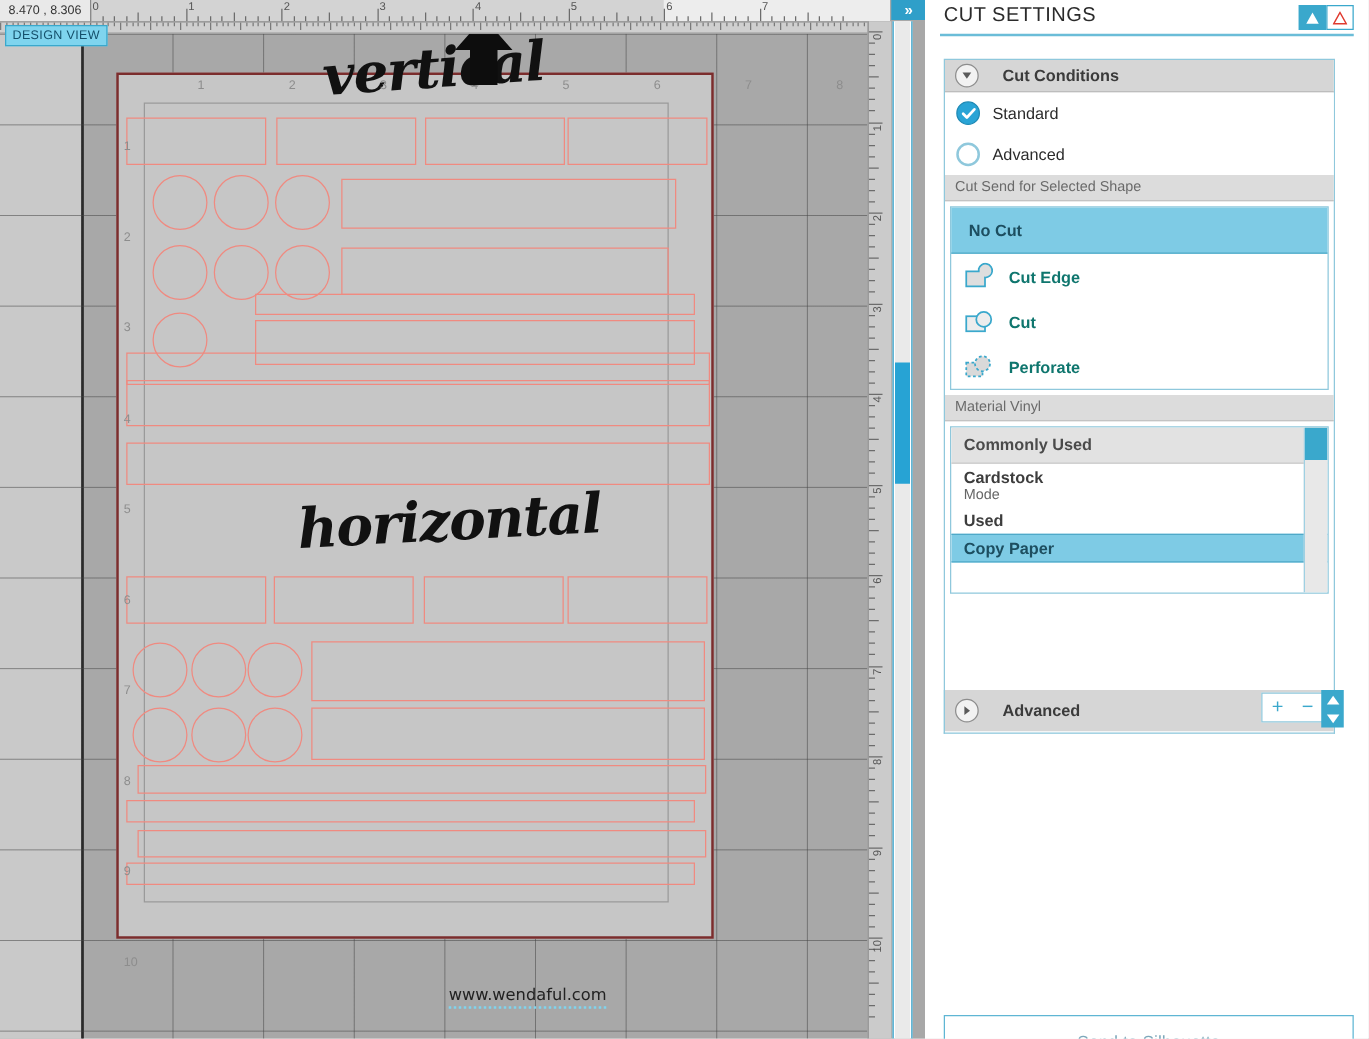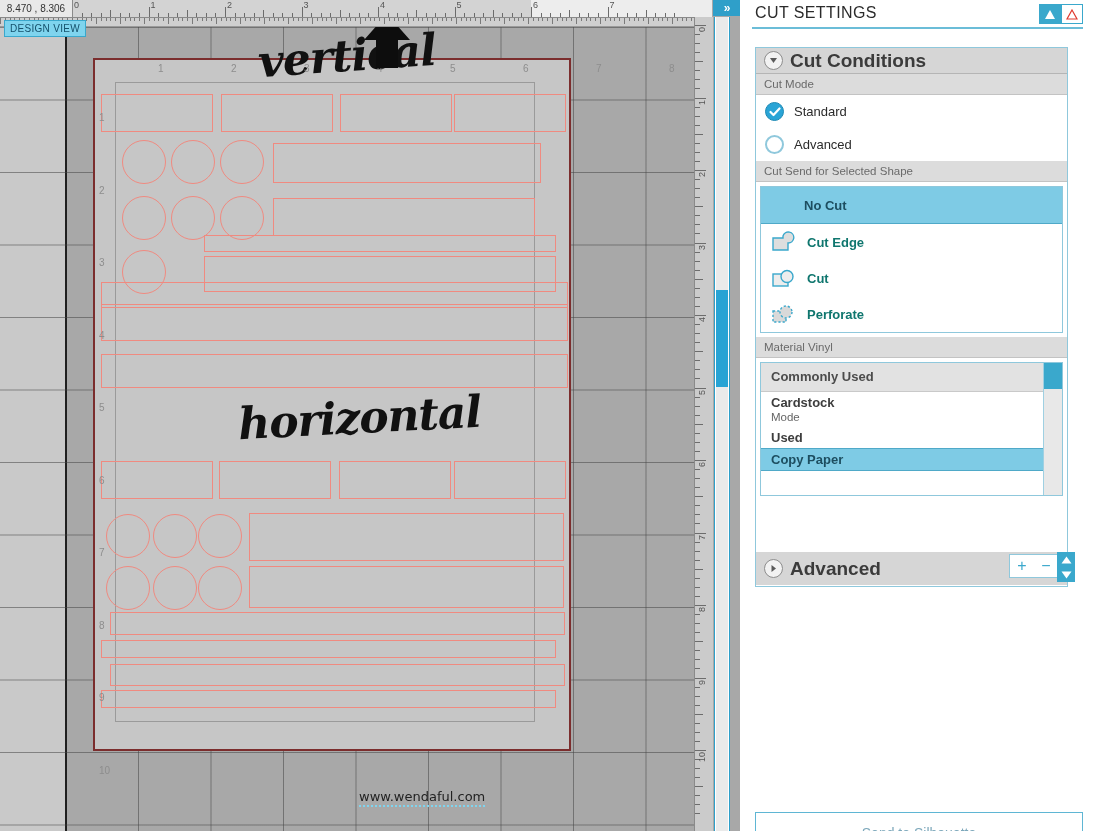--- a/index.html
+++ b/index.html
@@ -100,37 +100,37 @@
     align-items:center;justify-content:center;cursor:pointer;}
   .hdr-btn.on{background:#3aa8cc;}
   .hdr-btn.off{background:#fff;}
 
   .card{position:absolute;left:15px;width:313px;border:1px solid #8fc8dc;box-sizing:border-box;background:#fff;}
 
   .sect-head{height:25px;background:#d6d6d6;border-bottom:1px solid #b5b5b5;display:flex;
     align-items:center;padding-left:8px;gap:7px;cursor:pointer;}
   .sect-head .tw{width:17px;height:17px;border-radius:50%;background:#f2f2f2;border:1px solid #8d8d8d;
     display:flex;align-items:center;justify-content:center;}
-  .sect-head .lbl{font-size:19px;font-weight:bold;color:#3b3b3b;}
+  .sect-head .lbl{font-size:13px;font-weight:bold;color:#3b3b3b;margin-left:12px;}
 
   .subhead{height:20px;background:#dcdcdc;border-bottom:1px solid #c3c3c3;
     font-size:11.5px;color:#6a6a6a;padding-left:8px;line-height:20px;}
 
   .radio-row{height:33px;display:flex;align-items:center;padding-left:9px;gap:10px;cursor:pointer;background:#fff;}
   .radio{width:19px;height:19px;border-radius:50%;box-sizing:border-box;flex:none;
     display:flex;align-items:center;justify-content:center;}
   .radio.sel{background:#29a4d6;border:1px solid #1f8ab5;}
   .radio.unsel{background:#fff;border:2px solid #8fc8dc;}
   .radio-lbl{font-size:13px;color:#2b2b2b;}
 
   .style-list{border:1px solid #8fc8dc;margin:4px;background:#fff;}
   .style-row{height:36px;display:flex;align-items:center;padding-left:10px;gap:10px;cursor:pointer;}
   .style-row.sel{background:#7ecbe5;border-bottom:1px solid #4fa9c8;}
   .style-row .nm{font-size:13px;font-weight:bold;color:#0f766e;}
-  .style-row.sel .nm{color:#1d4e60;margin-left:29px;}
+  .style-row.sel .nm{color:#1d4e60;}
   .sicon{width:26px;height:22px;flex:none;}
 
   .mat-list{border:1px solid #8fc8dc;margin:4px;background:#fff;position:relative;height:132px;overflow:hidden;}
   .mat-group{height:28px;background:#e2e2e2;font-size:13px;font-weight:bold;color:#4b4b4b;
     padding-left:10px;line-height:28px;border-bottom:1px solid #c9c9c9;}
   .mat-item{padding:3px 0 3px 10px;cursor:pointer;}
   .mat-item.sel{background:#7ecbe5;border-top:1px solid #4fa9c8;border-bottom:1px solid #4fa9c8;}
   .mat-item .n{font-size:13px;font-weight:bold;color:#3d3d3d;line-height:15px;}
   .mat-item .s{font-size:11.5px;color:#666;line-height:14px;}
   .mat-item.sel .n{color:#1d4e60;}
@@ -597,21 +597,20 @@
     <div class="card" style="top:47px;height:540px;">
       <div class="sect-head">
         <div class="tw">
           <svg width="9" height="7" viewBox="0 0 9 7">
               <polygon points="1,1 8,1 4.5,6" fill="#5a5a5a"></polygon>
             </svg>
         </div>
         <div class="lbl">Cut Conditions</div>
       </div>
 
-      <div class="subhead">Cut Mode</div>
 
       <div class="radio-row">
         <div class="radio sel">
           <svg width="12" height="10" viewBox="0 0 12 10">
               <polyline points="1.5,5 4.5,8 10.5,1.5" fill="none" stroke="#fff" stroke-width="2.2" stroke-linecap="round" stroke-linejoin="round"></polyline>
             </svg>
         </div>
         <div class="radio-lbl">Standard</div>
       </div>
       <div class="radio-row">

